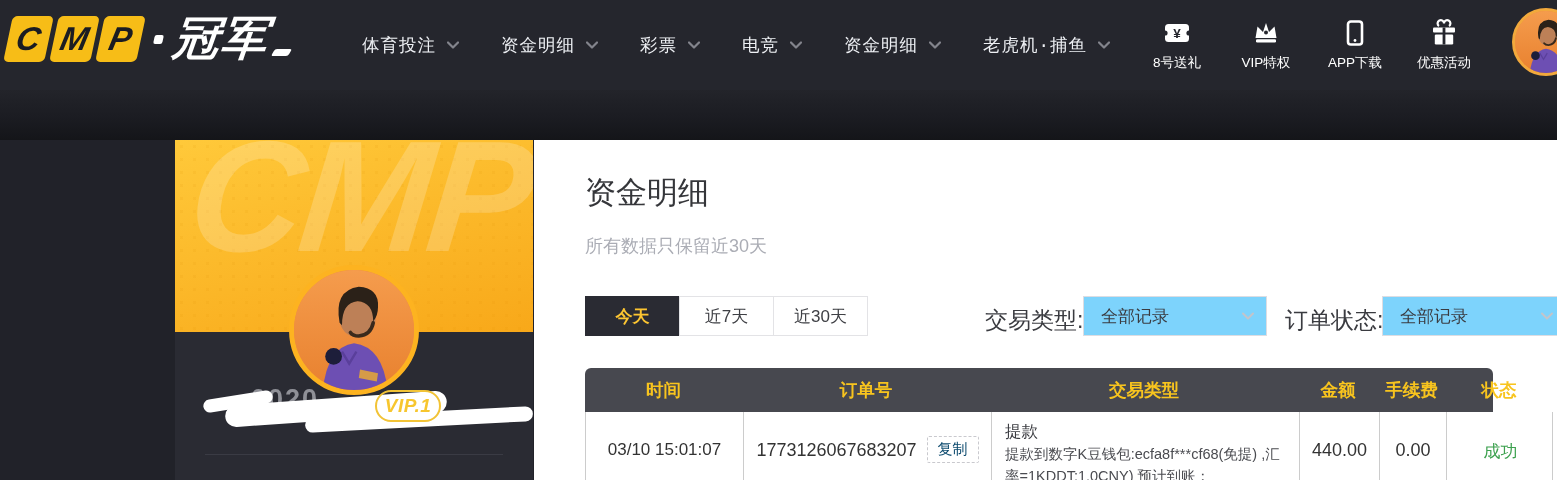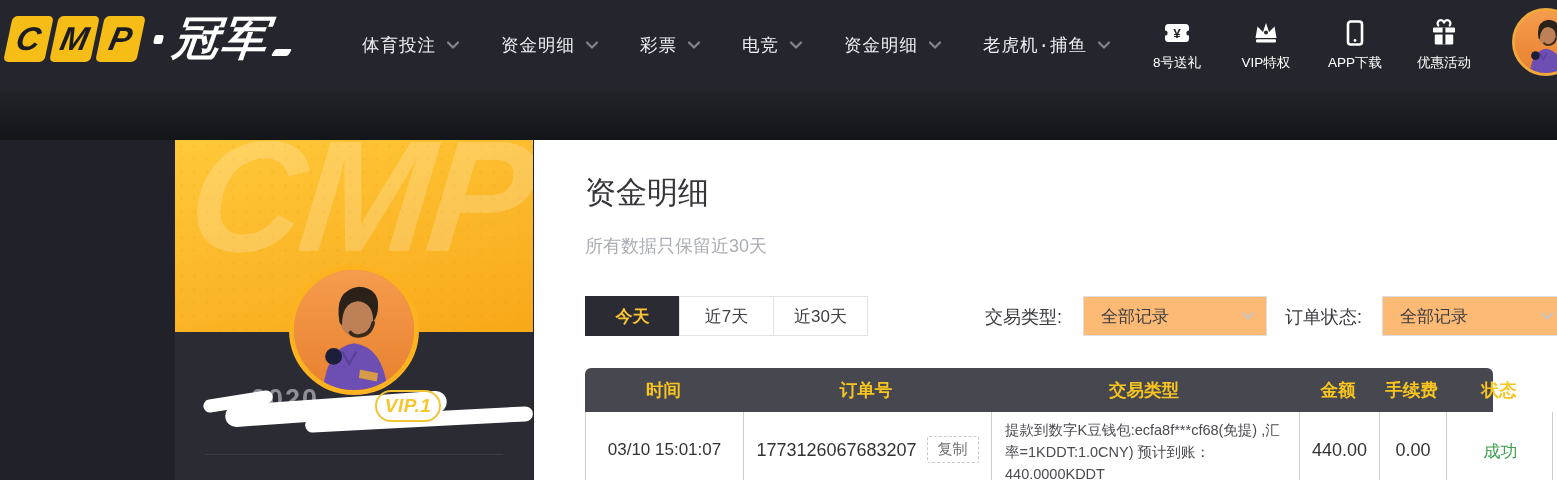--- a/index.html
+++ b/index.html
@@ -57,40 +57,40 @@
   .card-divider{position:absolute;left:30px;top:314px;width:298px;height:1px;background:#3a3b44;}
   
   .main{position:absolute;left:534px;top:140px;width:1023px;height:340px;background:#fff;}
   .page-title{position:absolute;left:51px;top:32px;font-size:31px;font-weight:500;color:#35363a;}
   .page-sub{position:absolute;left:51px;top:94px;font-size:18px;color:#abadb5;text-align:right;}
   .tabs{position:absolute;left:51px;top:156px;height:40px;display:flex;}
   .tab{width:95px;height:40px;display:flex;align-items:center;justify-content:center;
     font-size:17px;color:#3f4045;background:#fff;border:1px solid #e3e3e6;margin-left:-1px;cursor:pointer;}
   .tab:first-child{margin-left:0;}
   .tab.active{background:var(--card-bg);color:#fcc531;font-weight:700;border:none;}
-  .filter-label{position:absolute;top:165px;font-size:18px;color:#3a3b40;}
+  .filter-label{position:absolute;top:165px;font-size:23px;color:#3a3b40;}
   .fl1{left:451px;} .fl2{left:751px;}
-  .select{position:absolute;top:156px;width:184px;height:40px;border:1px solid #dddde2;background:#fdba74;
+  .select{position:absolute;top:156px;width:184px;height:40px;border:1px solid #dddde2;background:#7dd3fc;
     display:flex;align-items:center;padding-left:17px;font-size:17px;color:#3a3b40;cursor:pointer;}
   .sel1{left:549px;} .sel2{left:848px;}
   .select .chev{position:absolute;right:12px;color:#c3c4ca;}
   .tbl-header{position:absolute;left:51px;top:228px;width:908px;height:44px;background:var(--header-bg);
     border-radius:6px 6px 0 0;display:grid;grid-template-columns:157px 248px 308px 80px 67px 108px;}
   .th{display:flex;align-items:center;justify-content:center;font-size:17.5px;font-weight:700;color:var(--accent);}
   .tbl-row{position:absolute;left:51px;top:272px;width:968px;height:96px;background:#fff;
     display:grid;grid-template-columns:157px 248px 308px 80px 67px 108px;
     border-left:1px solid #ccc;border-right:1px solid #ccc;}
   .td{display:flex;justify-content:center;align-items:flex-start;padding-top:28px;
     font-size:17px;color:#333;border-left:1px solid #ccc;}
   .td:first-child{border-left:none;}
   .td.type-cell{display:block;padding:7px 13px;text-align:left;}
   .type-title{font-size:16.5px;color:#3a3b40;line-height:24px;}
   .type-desc{font-size:14.5px;color:#4a4b50;line-height:22px;}
   .copy-btn{margin-left:10px;margin-top:-4px;border:1px dashed #c9c9ce;background:#fff;border-radius:2px;
-    padding:3px 10px;font-size:15px;color:#737373;cursor:pointer;font-family:inherit;}
+    padding:3px 10px;font-size:15px;color:#0c4a6e;cursor:pointer;font-family:inherit;}
   .num{font-size:18px;}
   .status{color:var(--success);}
 </style>
 </head>
 <body>
 
 <div class="topnav">
   <div class="logo">
     <div class="logo-box">
         <span>C</span>
@@ -268,19 +268,20 @@
     <div class="th">状态</div>
   </div>
 
   <div class="tbl-row">
     <div class="td">03/10 15:01:07</div>
     <div class="td">
       <span class="num">1773126067683207</span>
       <button class="copy-btn">复制</button>
     </div>
     <div class="td type-cell">
+      <div class="type-title">提款</div>
       <div class="type-desc">提款到数字K豆钱包:ecfa8f***cf68(免提) ,汇率=1KDDT:1.0CNY) 预计到账： 440.0000KDDT</div>
     </div>
     <div class="td num">440.00</div>
     <div class="td num">0.00</div>
     <div class="td status">成功</div>
   </div>
 </div>
 
 </body></html>

